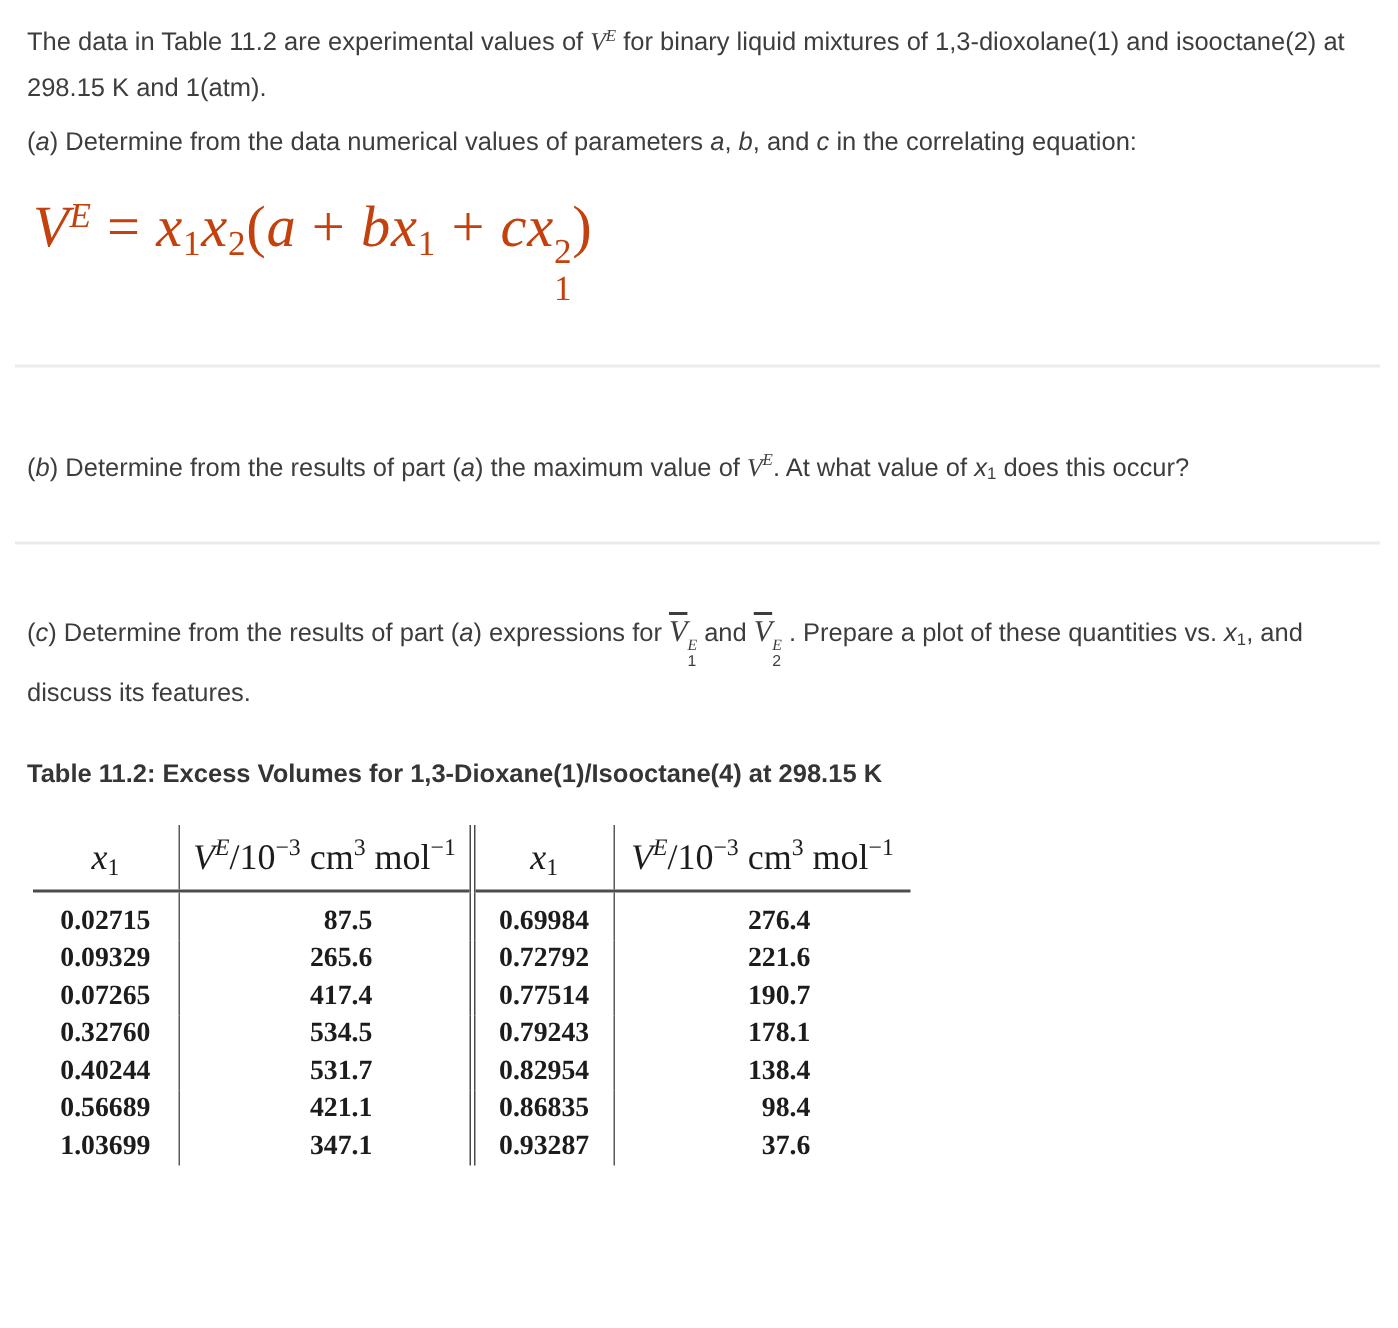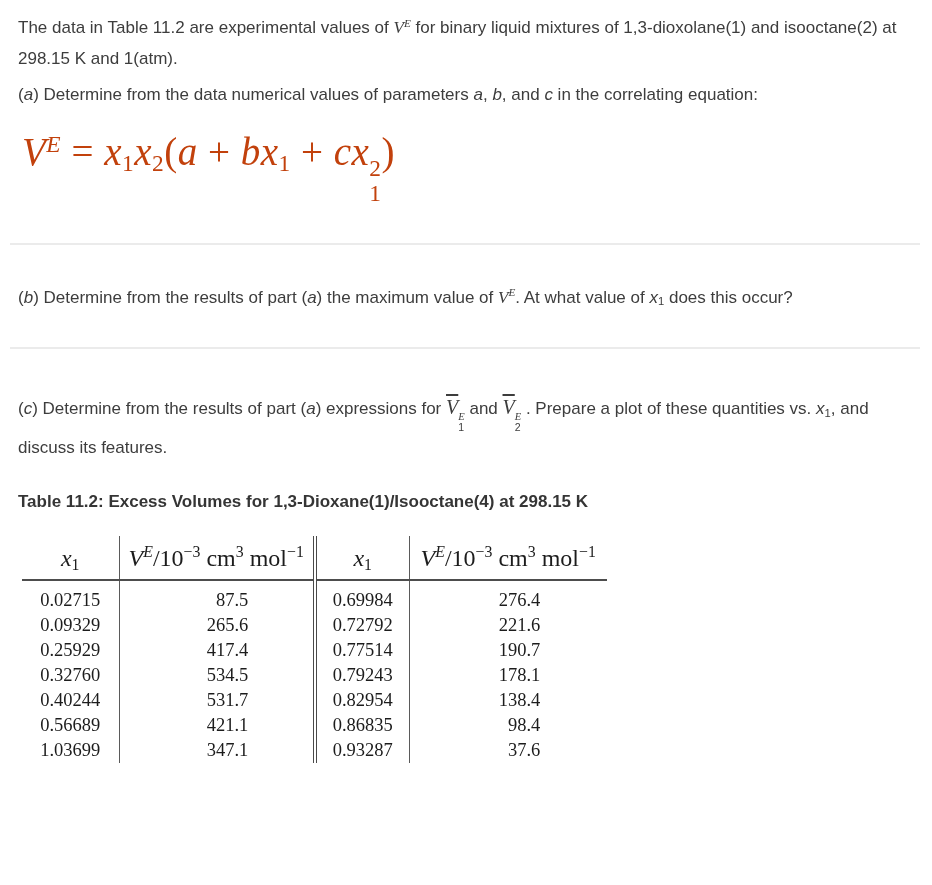--- a/index.html
+++ b/index.html
@@ -7,21 +7,21 @@
   body {
     width: 932px; height: 885px; overflow: hidden;
     background: #ffffff;
     font-family: "Liberation Sans", sans-serif;
     font-size: 17px; color: #3d3d3d;
   }
   .page { padding: 13px 20px 0 18px; }
 
   p.text { margin: 0; line-height: 1.8; max-width: 902px; }
   #part-a { margin-top: 6px; }
-  #part-b { margin-top: 38px; }
+  #part-b { margin-top: 52px; }
   #part-c { margin-top: 40px; }
 
   
   .mi { font-family: "Liberation Serif", serif; font-style: italic; }
   .r  { font-family: "Liberation Serif", serif; font-style: normal; }
   .i  { font-style: italic; }
   .sup { font-size: 0.66em; position: relative; top: -0.55em; }
   .sub { font-size: 0.66em; position: relative; top: 0.25em; }
   .bar { text-decoration: overline; }
   .big { font-size: 1.18em; }
@@ -58,21 +58,21 @@
     font-family: "Liberation Serif", serif;
     font-size: 18.5px; color: #1c1c1c;
   }
   .scan-table th {
     font-weight: normal; text-align: center;
     padding: 9px 0 7px 0;
     border-bottom: 2px solid #4d4d4d;
     font-size: 24px;
   }
   .scan-table td {
-    text-align: center; padding: 0; height: 25px; line-height: 25px;
+    text-align: center; padding: 0; height: 25px; line-height: 25px; font-weight: bold;
   }
   .col-x1-l { width: 97px; }
   .col-ve-l { width: 196px; }
   .col-x1-r { width: 94px; }
   .col-ve-r { width: 198px; }
   .bL  { border-left: 1px solid #5a5a5a; }
   .bDL { border-left: 4px double #4a4a4a; }
   .scan-table .num { display: inline-block; width: 64px; text-align: right; }
   .scan-table tr.first td { padding-top: 7px; }
   .scan-table tr.last td { padding-bottom: 11px; border-bottom: 2px solid #575757; }
@@ -124,21 +124,21 @@
         <td class="bDL"><span>0.69984</span></td>
         <td class="bL"><span class="num">276.4</span></td>
       </tr>
       <tr>
         <td><span>0.09329</span></td>
         <td class="bL"><span class="num">265.6</span></td>
         <td class="bDL"><span>0.72792</span></td>
         <td class="bL"><span class="num">221.6</span></td>
       </tr>
       <tr>
-        <td><span>0.25929</span></td>
+        <td><span>0.07265</span></td>
         <td class="bL"><span class="num">417.4</span></td>
         <td class="bDL"><span>0.77514</span></td>
         <td class="bL"><span class="num">190.7</span></td>
       </tr>
       <tr>
         <td><span>0.32760</span></td>
         <td class="bL"><span class="num">534.5</span></td>
         <td class="bDL"><span>0.79243</span></td>
         <td class="bL"><span class="num">178.1</span></td>
       </tr>

